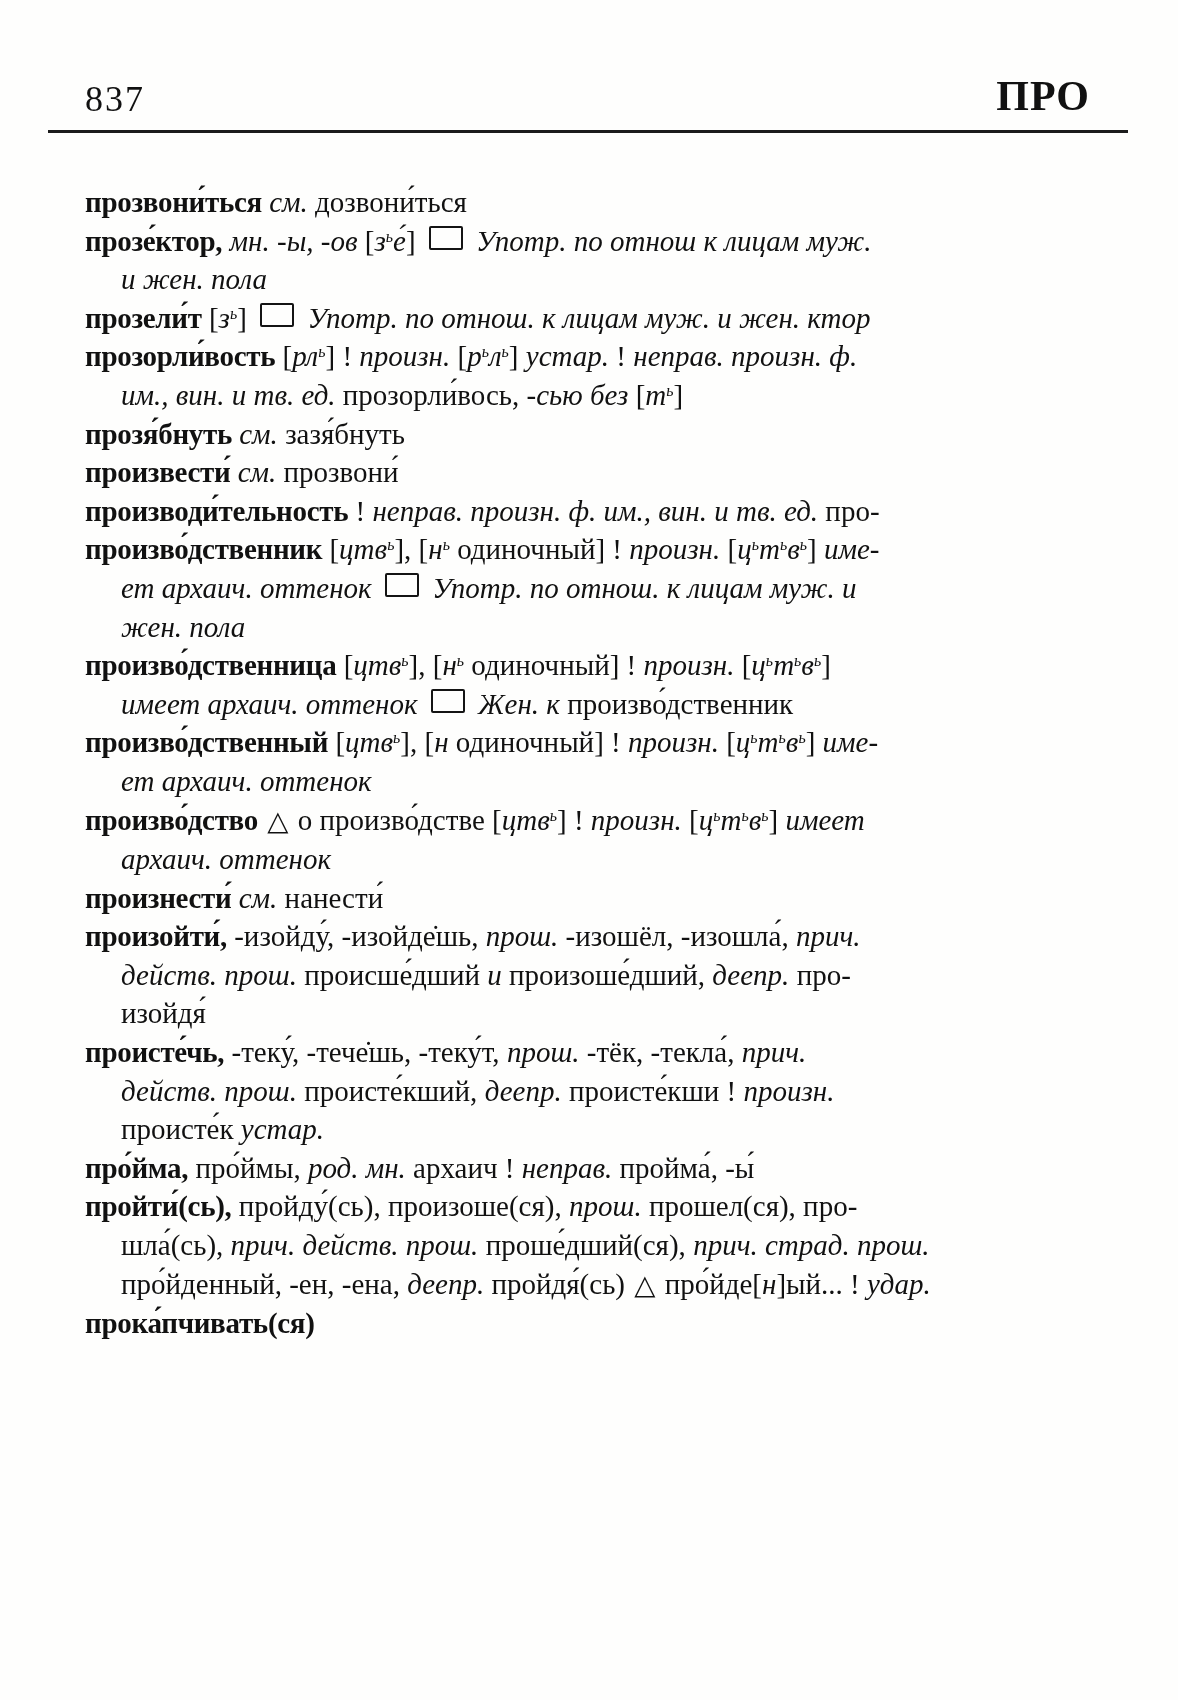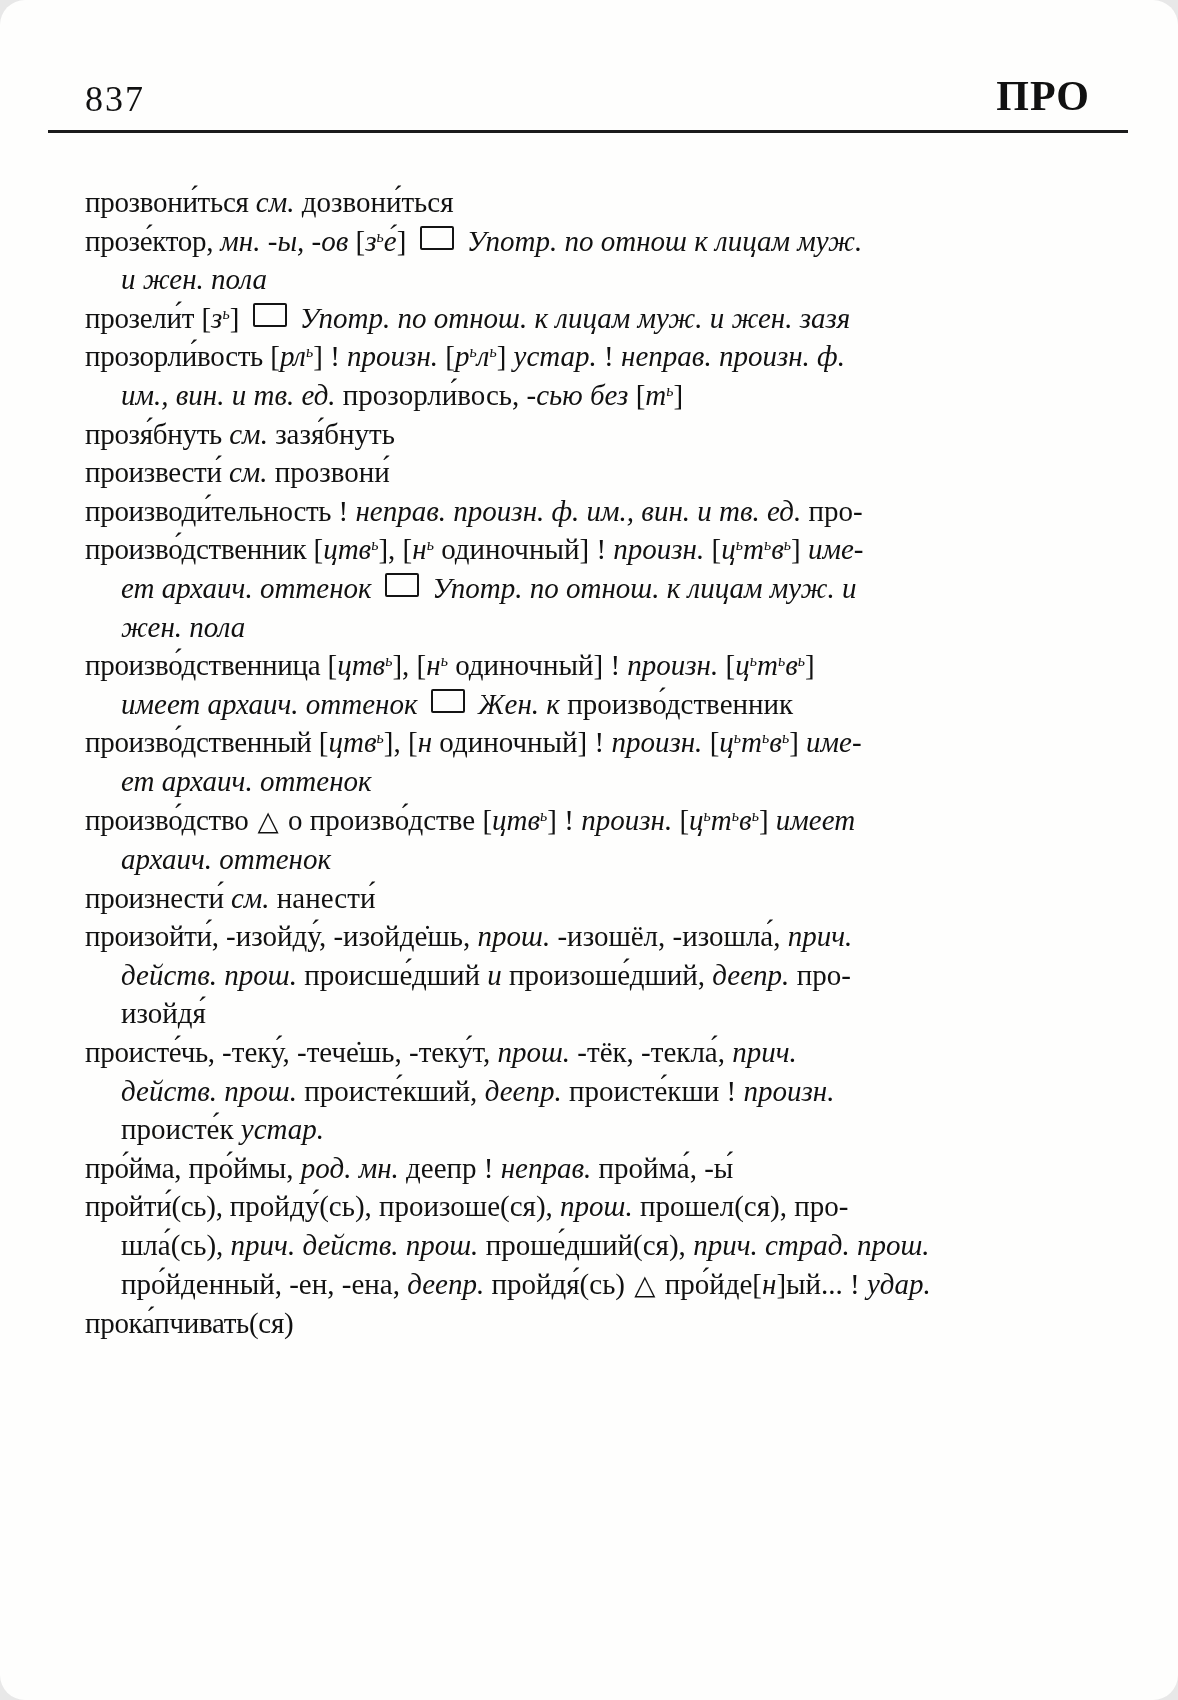--- a/index.html
+++ b/index.html
@@ -6,21 +6,20 @@
   .page {
     position: relative;
     width: 1178px;
     height: 1700px;
     margin: 0 auto;
     background: #fefefd;
     color: #111;
     font-family: "Liberation Serif", "DejaVu Serif", serif;
     box-sizing: border-box;
     overflow: hidden;
-    border-radius: 25px;
   }
   .header {
     display: flex;
     justify-content: space-between;
     align-items: flex-end;
     padding: 72px 88px 0 85px;
   }
   .page-number {
     font-size: 36px;
     letter-spacing: 2px;
@@ -39,21 +38,21 @@
   .entries {
     padding: 50px 168px 0 85px;
     font-size: 29px;
     line-height: 38.6px;
   }
   .line {
     margin: 0;
     white-space: nowrap;
   }
   .line.indent { padding-left: 36px; }
-  .b { font-weight: normal; letter-spacing: -0.3px; }
+  .b { font-weight: bold; letter-spacing: -0.3px; }
   .i { font-style: italic; }
   .n { font-style: normal; }
   .s {
     font-style: italic;
     font-size: 0.55em;
     vertical-align: 0.55em;
     line-height: 0;
   }
   .sym { font-style: normal; }
   .box {
@@ -76,21 +75,21 @@
 <div class="page">
   <div class="header">
     <span class="page-number">837</span>
     <span class="guide-word">ПРО</span>
   </div>
   <hr class="rule">
   <main class="entries">
       <p class="line"><span class="b">прозвони́ться</span><span class="i"> см.</span><span class="n"> дозвони́ться</span></p>
       <p class="line"><span class="b">прозе́ктор,</span><span class="i"> мн. -ы, -ов</span><span class="n"> [</span><span class="i">з</span><span class="s">ь</span><span class="i">е́</span><span class="n">] </span><span class="sym box"></span><span class="i"> Употр. по отнош к лицам муж.</span></p>
       <p class="line indent"><span class="i">и жен. пола</span></p>
-      <p class="line"><span class="b">прозели́т</span><span class="n"> [</span><span class="i">з</span><span class="s">ь</span><span class="n">] </span><span class="sym box"></span><span class="i"> Употр. по отнош. к лицам муж. и жен. зазя</span></p>
+      <p class="line"><span class="b">прозели́т</span><span class="n"> [</span><span class="i">з</span><span class="s">ь</span><span class="n">] </span><span class="sym box"></span><span class="i"> Употр. по отнош. к лицам муж. и жен. ктор</span></p>
       <p class="line"><span class="b">прозорли́вость</span><span class="n"> [</span><span class="i">рл</span><span class="s">ь</span><span class="n">] ! </span><span class="i">произн.</span><span class="n"> [</span><span class="i">р</span><span class="s">ь</span><span class="i">л</span><span class="s">ь</span><span class="n">] </span><span class="i">устар.</span><span class="n"> ! </span><span class="i">неправ. произн. ф.</span></p>
       <p class="line indent"><span class="i">им., вин. и тв. ед.</span><span class="n"> прозорли́вось, </span><span class="i">-сью без</span><span class="n"> [</span><span class="i">т</span><span class="s">ь</span><span class="n">]</span></p>
       <p class="line"><span class="b">прозя́бнуть</span><span class="i"> см.</span><span class="n"> зазя́бнуть</span></p>
       <p class="line"><span class="b">произвести́</span><span class="i"> см.</span><span class="n"> прозвони́</span></p>
       <p class="line"><span class="b">производи́тельность</span><span class="n"> ! </span><span class="i">неправ. произн. ф. им., вин. и тв. ед.</span><span class="n"> про-</span></p>
       <p class="line"><span class="b">произво́дственник</span><span class="n"> [</span><span class="i">цтв</span><span class="s">ь</span><span class="n">], [</span><span class="i">н</span><span class="s">ь</span><span class="n"> одиночный] ! </span><span class="i">произн.</span><span class="n"> [</span><span class="i">ц</span><span class="s">ь</span><span class="i">т</span><span class="s">ь</span><span class="i">в</span><span class="s">ь</span><span class="n">] </span><span class="i">име-</span></p>
       <p class="line indent"><span class="i">ет архаич. оттенок </span><span class="sym box"></span><span class="i"> Употр. по отнош. к лицам муж. и</span></p>
       <p class="line indent"><span class="i">жен. пола</span></p>
       <p class="line"><span class="b">произво́дственница</span><span class="n"> [</span><span class="i">цтв</span><span class="s">ь</span><span class="n">], [</span><span class="i">н</span><span class="s">ь</span><span class="n"> одиночный] ! </span><span class="i">произн.</span><span class="n"> [</span><span class="i">ц</span><span class="s">ь</span><span class="i">т</span><span class="s">ь</span><span class="i">в</span><span class="s">ь</span><span class="n">]</span></p>
       <p class="line indent"><span class="i">имеет архаич. оттенок </span><span class="sym box"></span><span class="i"> Жен. к</span><span class="n"> произво́дственник</span></p>
@@ -98,19 +97,19 @@
       <p class="line indent"><span class="i">ет архаич. оттенок</span></p>
       <p class="line"><span class="b">произво́дство</span><span class="n"> </span><span class="sym tri">△</span><span class="n"> о произво́дстве [</span><span class="i">цтв</span><span class="s">ь</span><span class="n">] ! </span><span class="i">произн.</span><span class="n"> [</span><span class="i">ц</span><span class="s">ь</span><span class="i">т</span><span class="s">ь</span><span class="i">в</span><span class="s">ь</span><span class="n">] </span><span class="i">имеет</span></p>
       <p class="line indent"><span class="i">архаич. оттенок</span></p>
       <p class="line"><span class="b">произнести́</span><span class="i"> см.</span><span class="n"> нанести́</span></p>
       <p class="line"><span class="b">произойти́,</span><span class="n"> -изойду́, -изойде̇шь, </span><span class="i">прош.</span><span class="n"> -изошёл, -изошла́, </span><span class="i">прич.</span></p>
       <p class="line indent"><span class="i">действ. прош.</span><span class="n"> происше́дший </span><span class="i">и</span><span class="n"> произоше́дший, </span><span class="i">деепр.</span><span class="n"> про-</span></p>
       <p class="line indent"><span class="n">изойдя́</span></p>
       <p class="line"><span class="b">происте́чь,</span><span class="n"> -теку́, -тече̇шь, -теку́т, </span><span class="i">прош.</span><span class="n"> -тёк, -текла́, </span><span class="i">прич.</span></p>
       <p class="line indent"><span class="i">действ. прош.</span><span class="n"> происте́кший, </span><span class="i">деепр.</span><span class="n"> происте́кши ! </span><span class="i">произн.</span></p>
       <p class="line indent"><span class="n">происте́к </span><span class="i">устар.</span></p>
-      <p class="line"><span class="b">про́йма,</span><span class="n"> про́ймы, </span><span class="i">род. мн.</span><span class="n"> деепр ! </span><span class="i">неправ.</span><span class="n"> пройма́, -ы́</span></p>
+      <p class="line"><span class="b">про́йма,</span><span class="n"> про́ймы, </span><span class="i">род. мн.</span><span class="n"> архаич ! </span><span class="i">неправ.</span><span class="n"> пройма́, -ы́</span></p>
       <p class="line"><span class="b">пройти́(сь),</span><span class="n"> пройду́(сь), произоше(ся), </span><span class="i">прош.</span><span class="n"> прошел(ся), про-</span></p>
       <p class="line indent"><span class="n">шла́(сь), </span><span class="i">прич. действ. прош.</span><span class="n"> проше́дший(ся), </span><span class="i">прич. страд. прош.</span></p>
       <p class="line indent"><span class="n">про́йденный, -ен, -ена, </span><span class="i">деепр.</span><span class="n"> пройдя́(сь) </span><span class="sym tri">△</span><span class="n"> про́йде[</span><span class="i">н</span><span class="n">]ый... ! </span><span class="i">удар.</span></p>
       <p class="line"><span class="b">прока́пчивать(ся)</span></p>
     </main>
 </div>
 
 </body></html>

